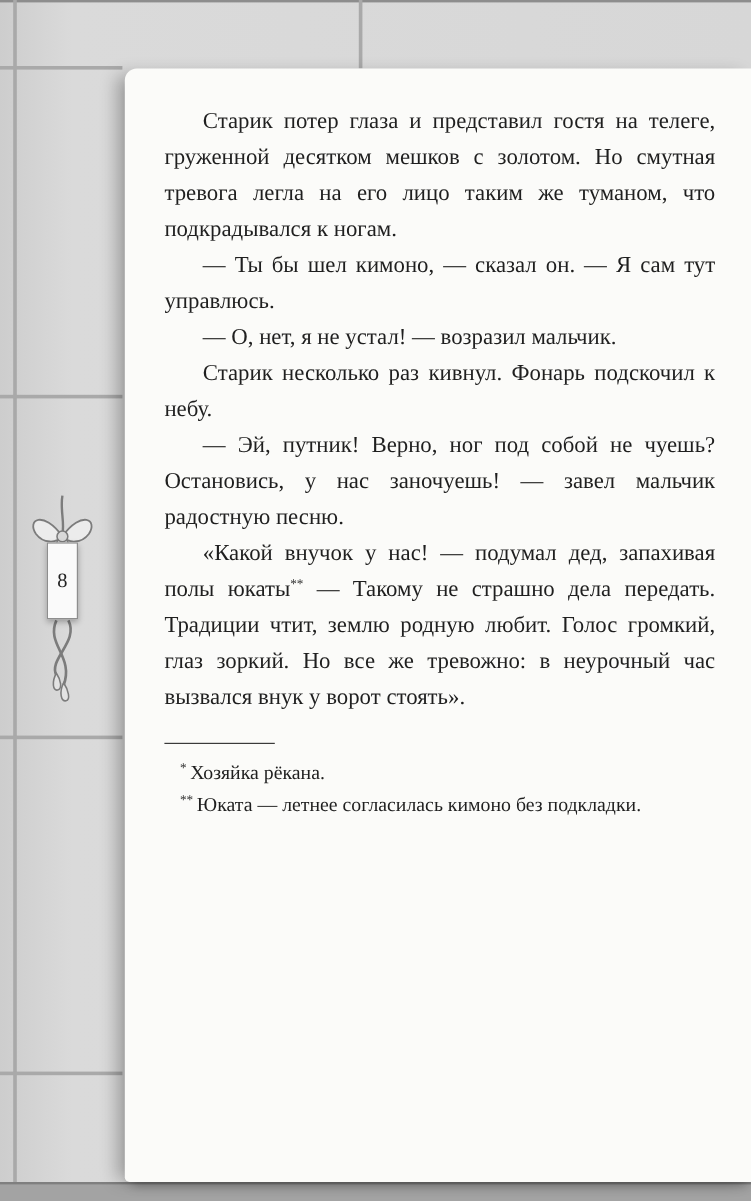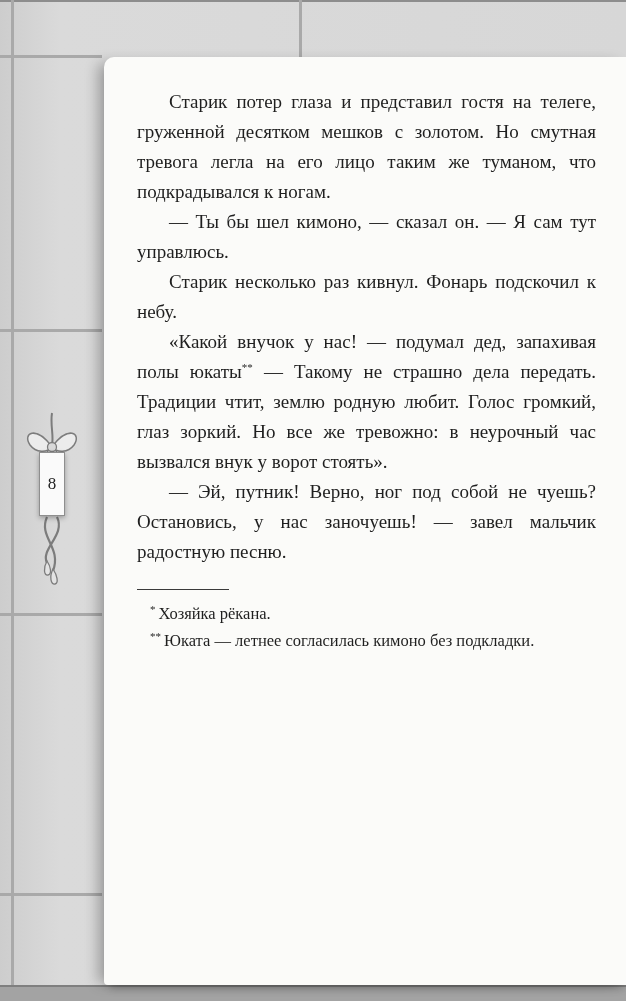--- a/index.html
+++ b/index.html
@@ -95,23 +95,24 @@
 </svg>
 
 <div class="page-tab">
   <span>8</span>
 </div>
 
 <div class="book-page">
   <div class="text-block">
       <p><span>Старик потер глаза и представил гостя на телеге, груженной десятком мешков с золотом. Но смутная тревога легла на его лицо таким же туманом, что подкрадывался к ногам.</span></p>
       <p><span>— Ты бы шел кимоно, — сказал он. — Я сам тут управлюсь.</span></p>
+      <p><span>— О, нет, я не устал! — возразил мальчик.</span></p>
       <p><span>Старик несколько раз кивнул. Фонарь подскочил к небу.</span></p>
+      <p><span>— Эй, путник! Верно, ног под собой не чуешь? Остановись, у нас заночуешь! — завел мальчик радостную песню.</span></p>
       <p><span>«Какой внучок у нас! — подумал дед, запахивая полы юкаты</span><sup>**</sup><span> — Такому не страшно дела передать. Традиции чтит, землю родную любит. Голос громкий, глаз зоркий. Но все же тревожно: в неурочный час вызвался внук у ворот стоять».</span></p>
-      <p><span>— Эй, путник! Верно, ног под собой не чуешь? Остановись, у нас заночуешь! — завел мальчик радостную песню.</span></p>
     </div>
   <div class="footnotes">
     <div class="footnote-rule"></div>
     <div>
         <div class="footnote"><sup>*</sup><span>Хозяйка рёкана.</span></div>
         <div class="footnote"><sup>**</sup><span>Юката — летнее согласилась кимоно без подкладки.</span></div>
       </div>
   </div>
 </div>
 

